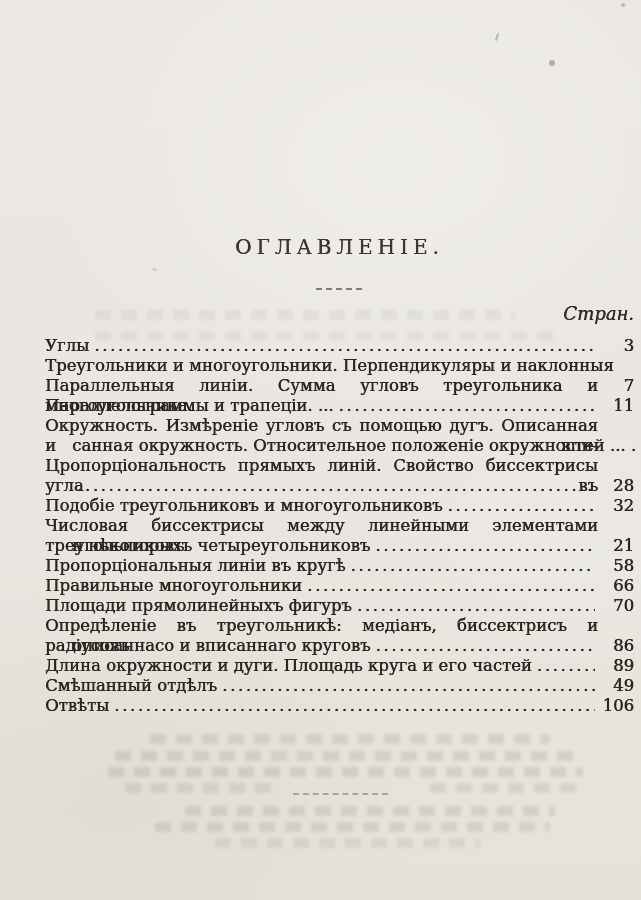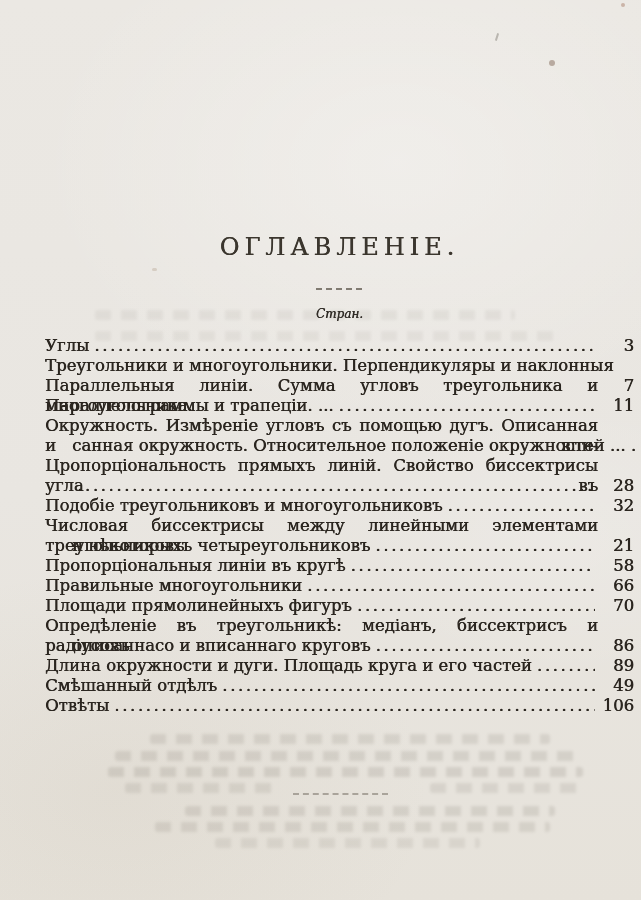--- a/index.html
+++ b/index.html
@@ -13,31 +13,31 @@
     color:#2b2620;
     background:
       radial-gradient(ellipse 520px 380px at 62% 18%, rgba(255,255,255,.28), rgba(255,255,255,0) 70%),
       radial-gradient(ellipse 420px 300px at 18% 88%, rgba(176,162,138,.10), rgba(176,162,138,0) 75%),
       radial-gradient(ellipse 300px 200px at 88% 60%, rgba(255,255,255,.15), rgba(255,255,255,0) 70%),
       linear-gradient(180deg,#ebe8e3 0%,#e9e6e1 55%,#e6e2da 100%);
   }
   .title{
     position:absolute;top:234px;left:45px;width:589px;
     margin:0;text-align:center;
-    font-size:24px;font-weight:400;line-height:26px;
+    font-size:20px;font-weight:400;line-height:26px;
     letter-spacing:5px;color:#3b362e;
     text-shadow:.3px 0 0 currentColor;
   }
   .title-rule{
     position:absolute;top:288px;left:316px;width:46px;height:0;
     border-top:2px dashed #6f685e;opacity:.85;
   }
   .col-header{
     position:absolute;top:305px;left:45px;width:589px;
-    text-align:center;font-style:italic;font-size:12px;line-height:18px;
+    text-align:right;font-style:italic;font-size:18px;line-height:18px;
     color:#2e2a25;text-shadow:.3px 0 0 currentColor;
   }
   .toc{
     position:absolute;top:336px;left:45px;width:589px;
     font-size:16.5px;
     text-shadow:.45px 0 0 currentColor;
   }
   .row{display:flex;align-items:baseline;height:20px;line-height:20px;}
   .row .txt{white-space:nowrap;}
   .row.indent{padding-left:27px;}

